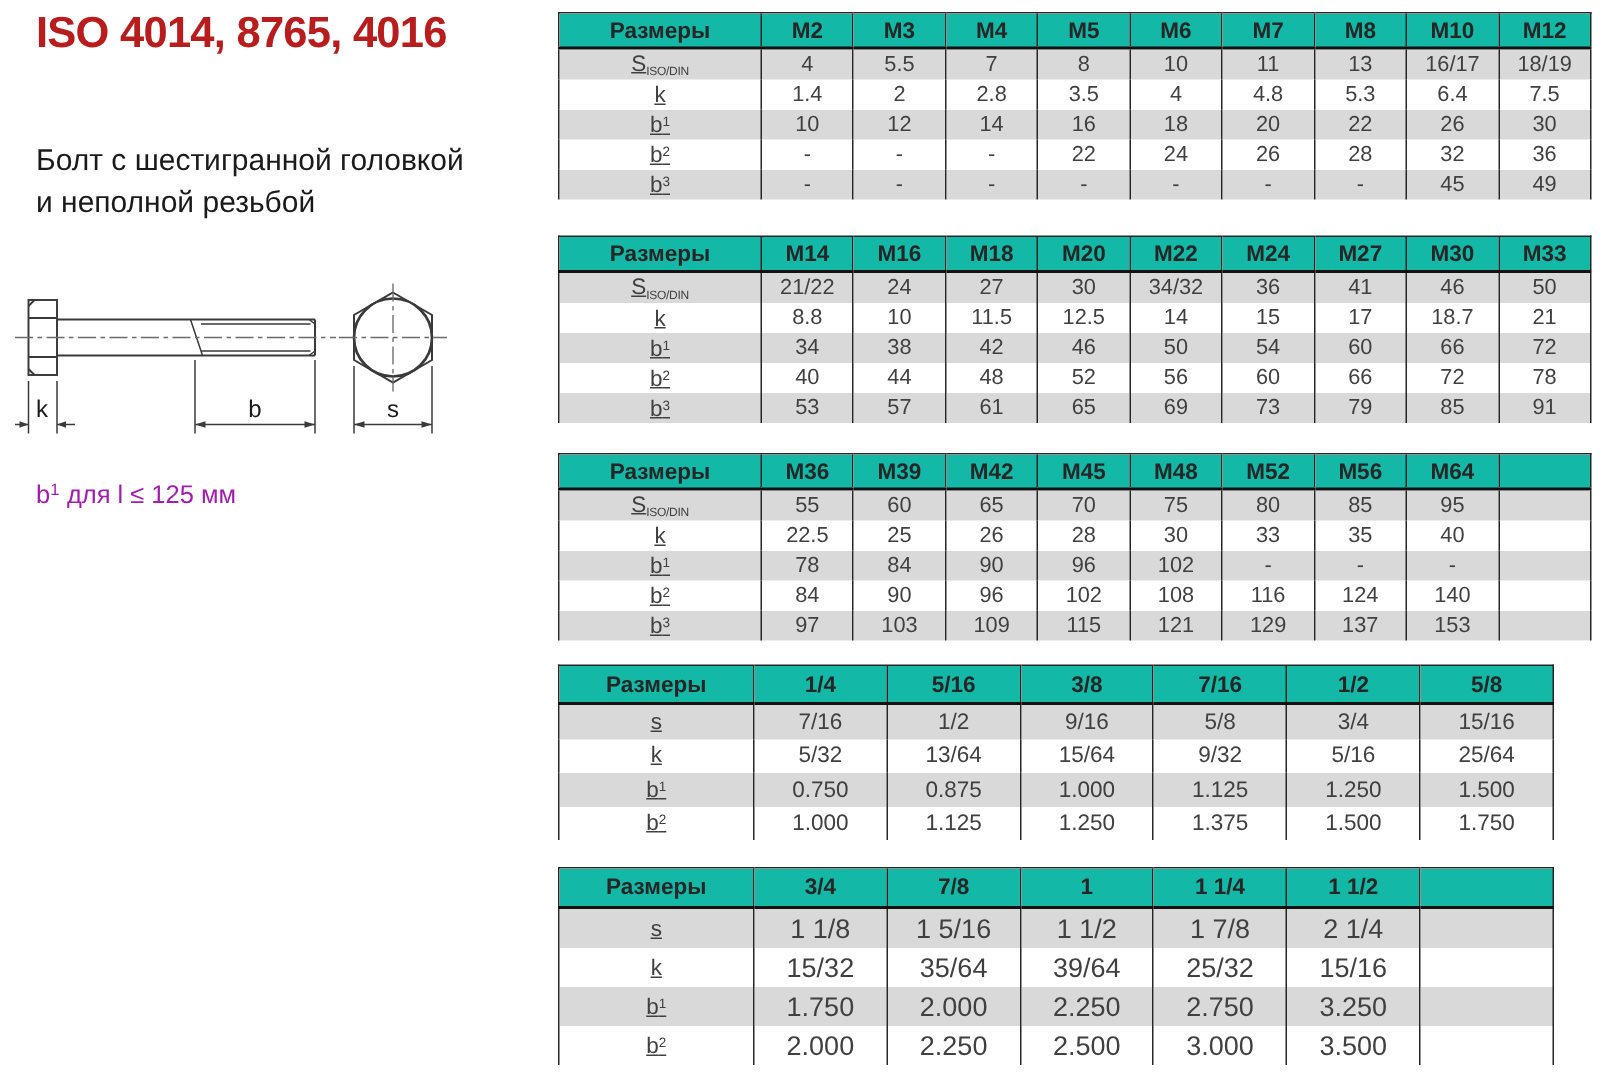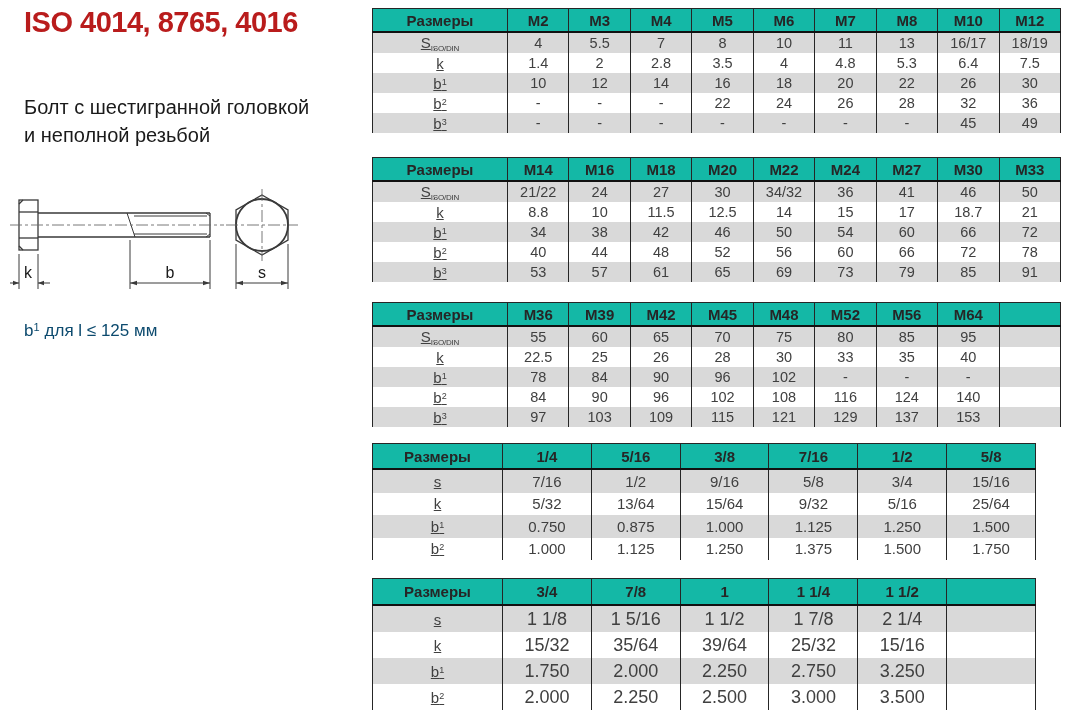--- a/index.html
+++ b/index.html
@@ -7,21 +7,21 @@
     width:1067px;height:720px;position:relative;overflow:hidden;
     background:#ffffff;color:#3f3f3f;
     font-family:"Liberation Sans", sans-serif;
   }
   
   .title{position:absolute;left:24px;top:6px;font-size:29px;line-height:32px;
          font-weight:bold;color:#b91c1c;letter-spacing:-0.5px;}
   .subtitle{position:absolute;left:24px;top:93px;font-size:20px;line-height:28px;color:#1a1a1a;}
   .drawing{position:absolute;left:10px;top:188px;width:320px;height:115px;}
   .drawing text{font-family:"Liberation Sans",sans-serif;font-size:16px;fill:#1a1a1a;text-anchor:middle;}
-  .footnotes{position:absolute;left:24px;top:316px;font-size:17px;line-height:23px;color:#0c4a6e;}
+  .footnotes{position:absolute;left:24px;top:316px;font-size:17px;line-height:23px;color:#a21caf;}
   .footnotes sup{font-size:11px;vertical-align:5px;}
   .fn-text{margin-left:5px;}
   
   table.tbl{position:absolute;left:372px;border-collapse:collapse;table-layout:fixed;}
   .t-a{width:689px;top:8px;}
   .t-a2{width:689px;top:157px;}
   .t-a3{width:689px;top:302px;}
   .t-b{width:664px;top:443px;}
   .t-c{width:664px;top:578px;}
   .t-a col.label-col,.t-a2 col.label-col,.t-a3 col.label-col{width:135px;}

